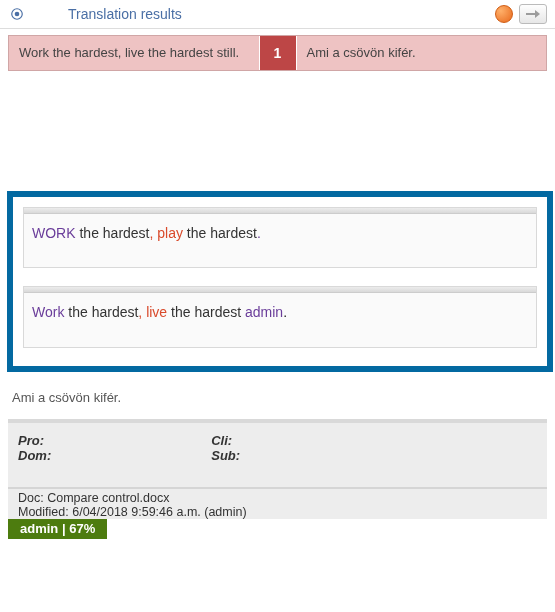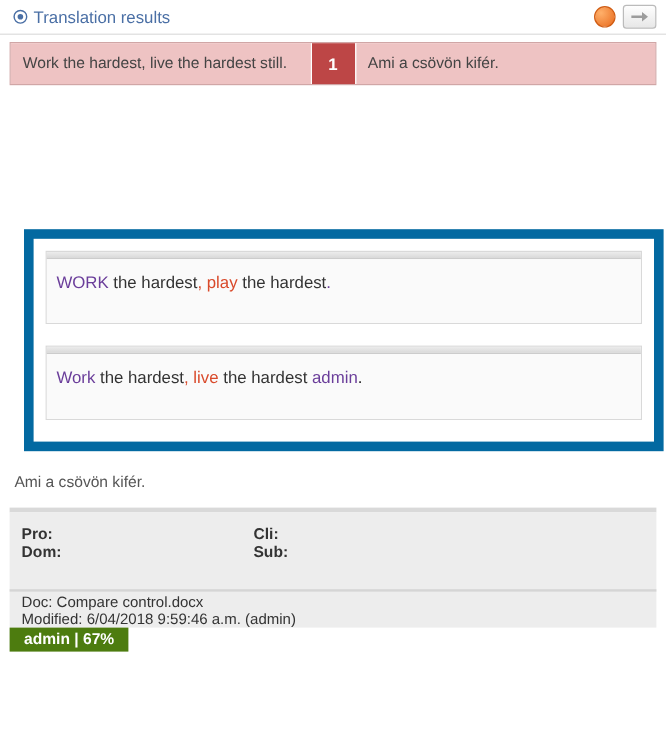--- a/index.html
+++ b/index.html
@@ -23,20 +23,21 @@
     width: 14px; height: 14px;
     margin-right: 4px;
     display: inline-flex;
     align-items: center;
     justify-content: center;
   }
   .header-title {
     color: #4a6fa5;
     font-size: 14px;
     flex: 1;
+    margin-left: 40px;
   }
   .header-actions { display: flex; gap: 6px; align-items: center; }
   .orange-btn {
     width: 18px; height: 18px;
     border-radius: 50%;
     background: radial-gradient(circle at 30% 30%, #ffb06a, #e86a1d);
     border: 1px solid #d05c13;
     cursor: pointer;
   }
   .nav-btn {
@@ -64,22 +65,22 @@
     width: 36px;
     display: flex; align-items: center; justify-content: center;
     background: #bd4646;
     color: #fff;
     font-weight: bold;
     font-size: 14px;
   }
   .result-cell.target { flex: 1.2; border-left: 1px solid #fff; }
 
   .highlight-box {
-    margin: 120px 2px 8px 20px;
-    border: 8px solid #0369a1;
+    margin: 120px 2px 8px 7px;
+    border: 6px solid #0369a1;
     padding: 6px 6px 14px 6px;
   }
   .seg-group {
     margin: 4px 4px 18px 4px;
     border: 1px solid #d9d9d9;
     background: #fff;
   }
   .seg-topbar {
     height: 6px;
     background: linear-gradient(#ececec,#d9d9d9);
@@ -108,20 +109,21 @@
     background: #d9d9d9;
   }
   .meta-block {
     background: #ededed;
     margin: 0 8px;
     padding: 10px 10px 24px 10px;
     display: flex;
     gap: 80px;
     color: #333;
     font-size: 13px;
+    font-style: italic;
   }
   .meta-block .lbl { font-weight: bold; }
   .doc-line {
     background: #ededed;
     margin: 0 8px;
     padding: 2px 10px 0 10px;
     color: #333;
     font-size: 12.5px;
     border-top: 2px solid #d5d5d5;
   }

